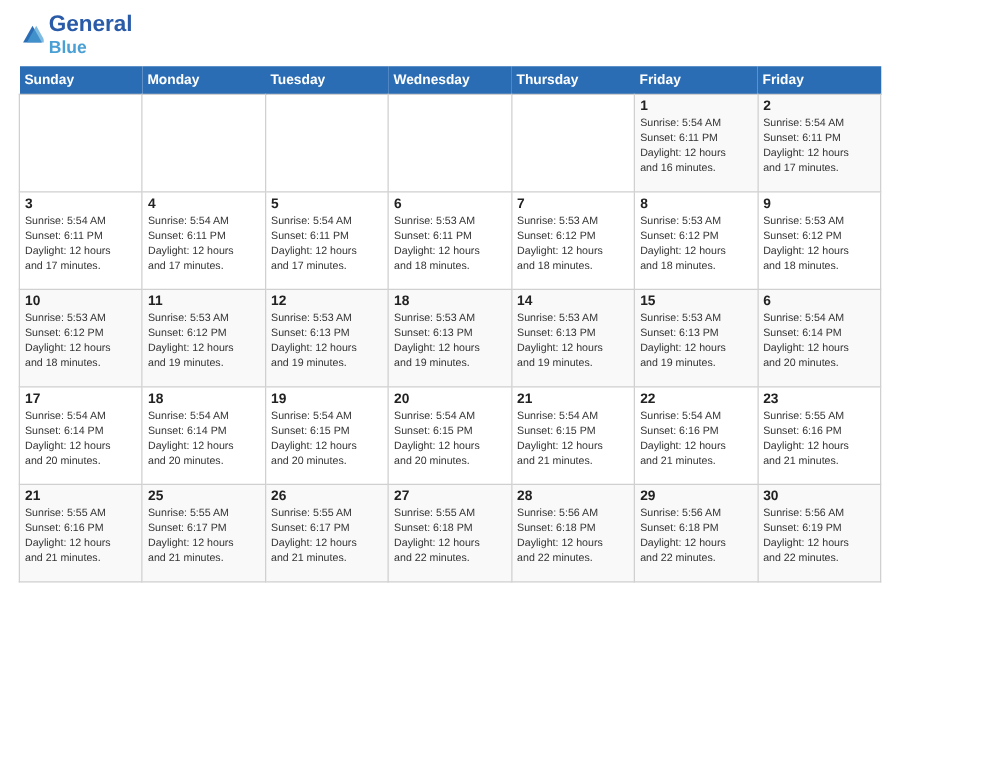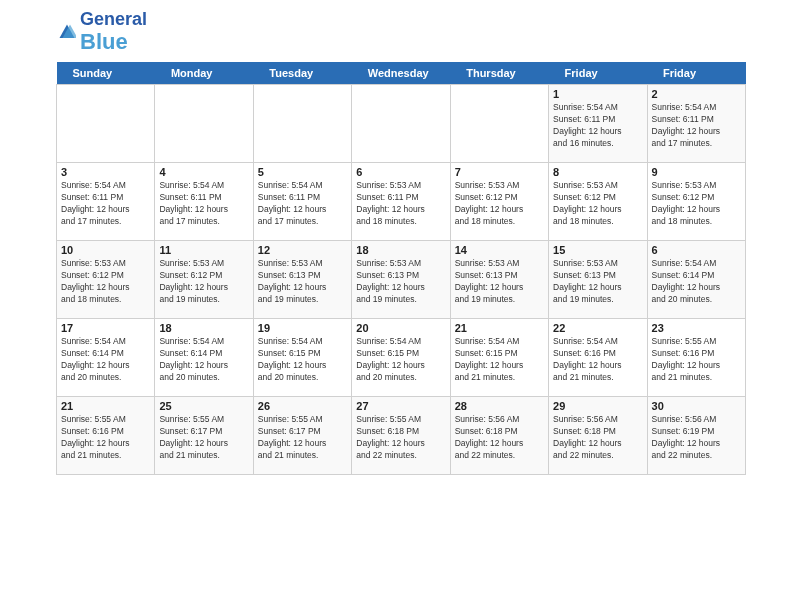--- a/index.html
+++ b/index.html
@@ -6,21 +6,20 @@
     body {
       font-family: Arial, sans-serif;
       background: #fff;
       width: 792px;
       height: 612px;
       overflow: hidden;
     }
     .container {
       width: 720px;
       padding: 10px 15px 10px 15px;
-      margin-left: 41px;
     }
     .header {
       display: flex;
       justify-content: space-between;
       align-items: flex-start;
       margin-bottom: 8px;
     }
     .logo {
       display: flex;
       align-items: center;
@@ -43,21 +42,21 @@
       color: #555;
     }
     table {
       width: 100%;
       border-collapse: collapse;
       font-size: 9.5px;
     }
     thead tr th {
       background: #2a6db5;
       color: #fff;
-      padding: 5px 16px;
+      padding: 5px 4px;
       text-align: left;
       font-size: 11px;
       font-weight: bold;
     }
     tbody tr td {
       border: 1px solid #d0d0d0;
       vertical-align: top;
       padding: 3px 4px;
       width: 14.28%;
       height: 78px;
@@ -90,21 +89,21 @@
 
 <div class="container">
   <div class="header">
     <div class="logo">
       <svg class="logo-icon" viewBox="0 0 24 24">
         <polygon points="12,2 22,20 2,20" fill="#2a6db5"></polygon>
         <polygon points="16,2 26,20 6,20" fill="#4a9fd4" opacity="0.7"></polygon>
       </svg>
       <div style="margin-left:4px">
         <div style="font-size:18px;font-weight:bold;color:#2a5ba8;line-height:1.1">General</div>
-        <div style="font-size:22px;font-weight:bold;color:#4a9fd4;line-height:1.1">Blue</div>
+        <div style="font-size:14px;font-weight:bold;color:#4a9fd4;line-height:1.1">Blue</div>
       </div>
     </div>
     <div class="title-block">
       <div class="month-title"></div>
       <div class="subtitle"></div>
     </div>
   </div>
 
   <table>
     <thead>

